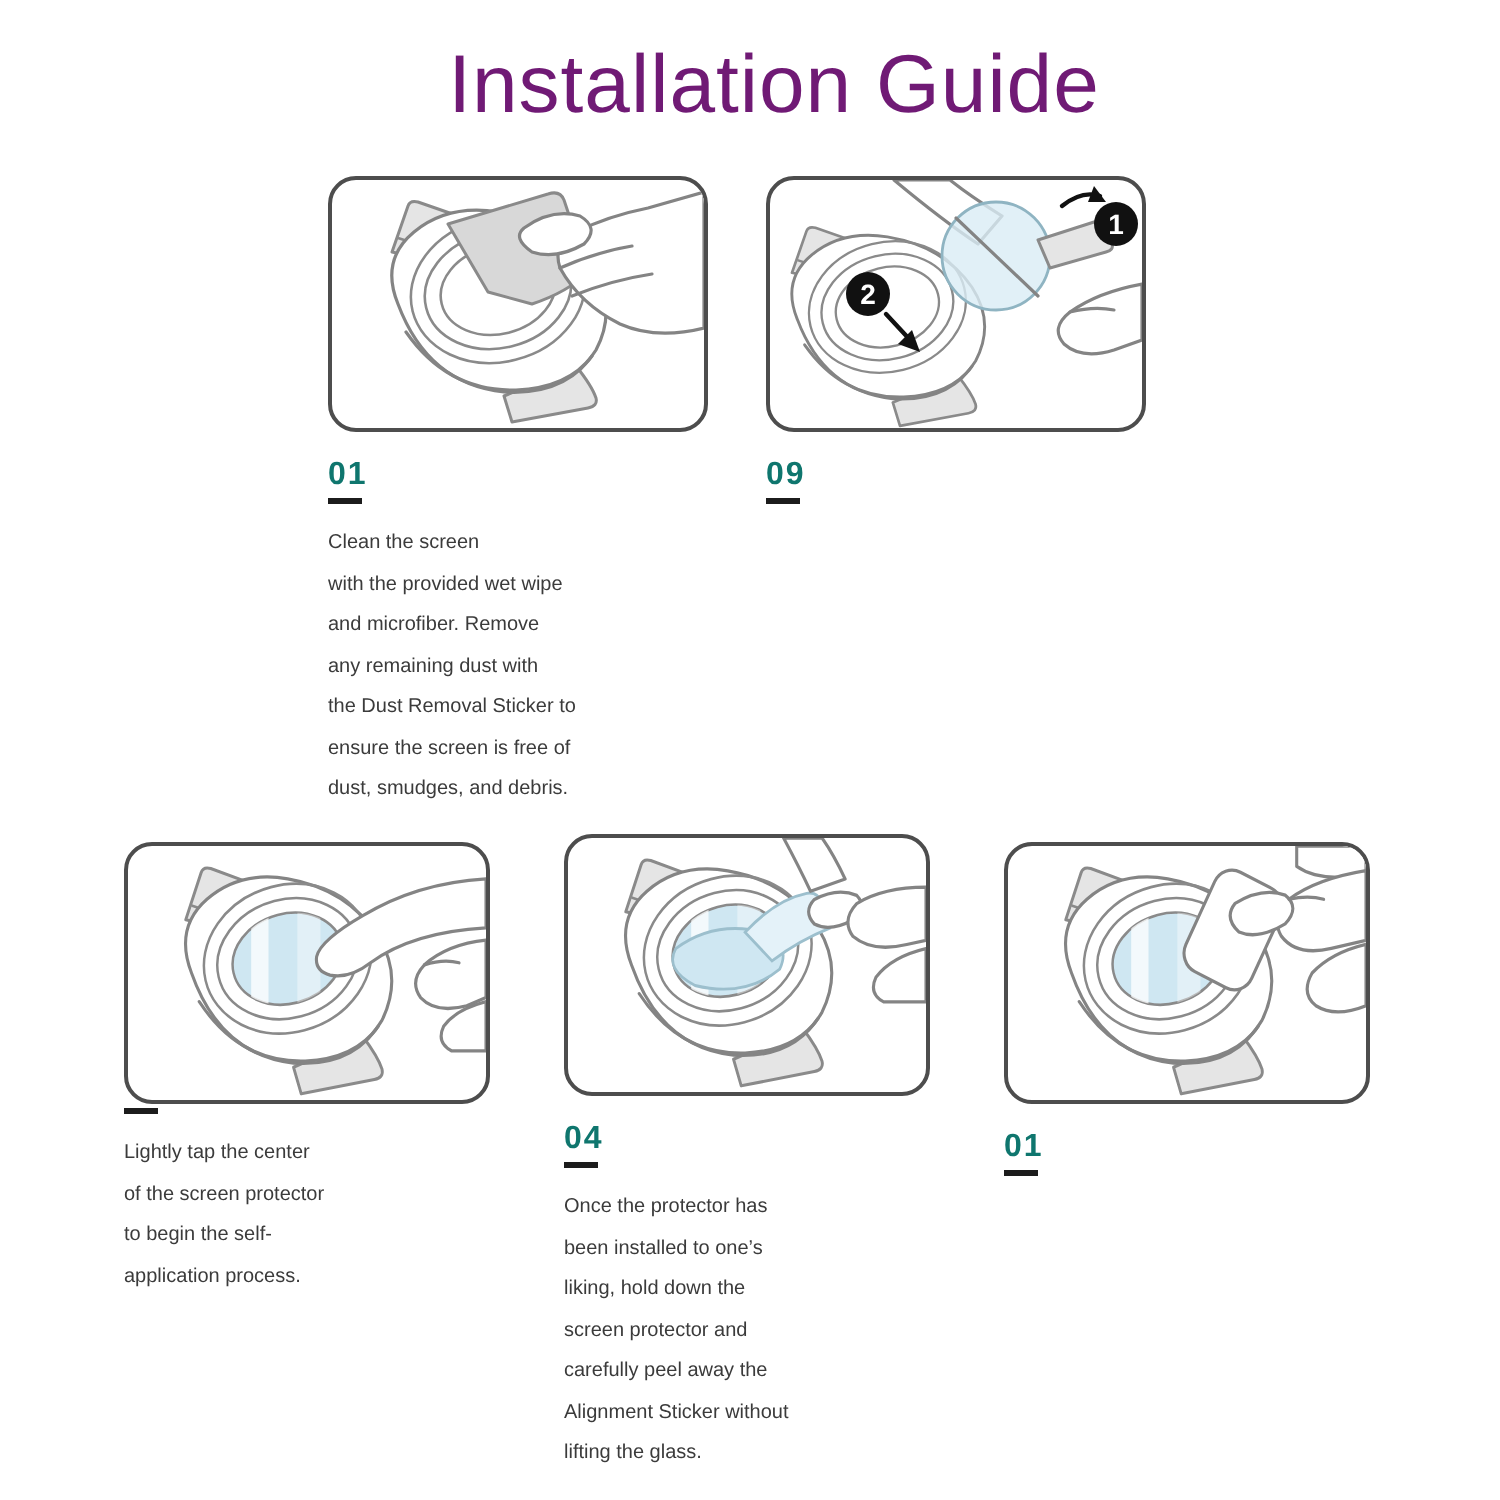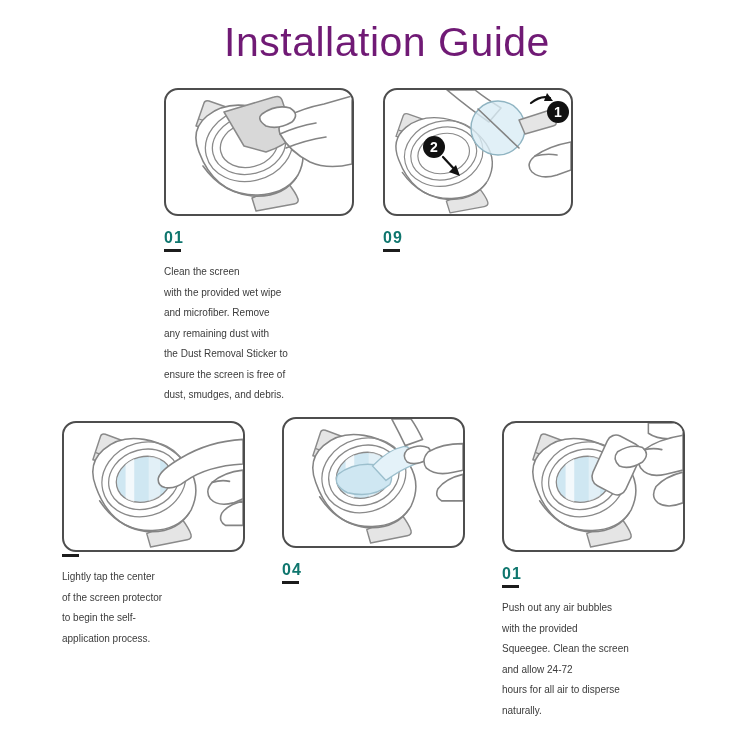--- a/index.html
+++ b/index.html
@@ -151,20 +151,27 @@
         <path class="blue" d="M56,54 Q76,40 102,46 Q116,52 110,64 Q92,78 66,72 Q50,64 56,54 Z"></path>
         <path class="blue2" d="M92,46 Q108,30 124,27 Q130,26 132,32 L136,44 Q120,50 106,60 Z"></path>
         <path class="fw" d="M112,0 Q120,14 126,26 L144,20 Q138,8 132,0 Z"></path>
         <path class="fw" d="M128,30 Q140,24 150,28 Q156,34 148,40 Q136,46 128,42 Q122,36 128,30 Z"></path>
         <path class="fw" d="M186,24 Q164,24 150,32 Q142,40 148,48 Q158,56 176,52 L186,50 Z"></path>
         <path class="fw" d="M186,54 Q168,58 160,68 Q156,76 164,80 L186,80 Z"></path>
       </svg>
     </div>
     <div class="num">04</div>
     <div class="numline"></div>
+    <p class="desc">Once the protector has
+been installed to one’s
+liking, hold down the
+screen protector and
+carefully peel away the
+Alignment Sticker without
+lifting the glass.</p>
   </div>
 
   <div class="step step-5">
     <div class="panel">
       <svg viewBox="0 0 186 124" width="179" height="127" preserveAspectRatio="none">
         <use href="#watch-base"></use>
         <ellipse cx="83" cy="55" rx="29" ry="22" transform="rotate(-14 83 55)" fill="#cfe7f2" stroke="#8a8a8a" stroke-width="1.3"></ellipse>
         <g clip-path="url(#faceclip)">
           <rect x="64" y="28" width="9" height="56" fill="#ffffff" opacity="0.75"></rect>
           <rect x="88" y="28" width="12" height="56" fill="#ffffff" opacity="0.4"></rect>
@@ -172,21 +179,15 @@
         <rect x="98" y="14" width="38" height="54" rx="10" transform="rotate(26 117 41)" fill="#ffffff" stroke="#848484" stroke-width="1.6"></rect>
         <path class="fw" d="M150,0 L186,0 L186,14 Q162,18 150,10 Z"></path>
         <path class="fw" d="M186,12 Q160,16 146,26 Q136,34 142,44 Q150,54 168,50 L186,46 Z"></path>
         <path class="fw" d="M118,28 Q132,20 144,24 Q152,30 144,38 Q130,46 120,42 Q112,35 118,28 Z"></path>
         <path class="fw" d="M186,48 Q168,52 158,62 Q152,72 160,78 Q170,84 186,78 Z"></path>
         <path class="ln" d="M146,26 Q156,24 164,26"></path>
       </svg>
     </div>
     <div class="num">01</div>
     <div class="numline"></div>
-    <p class="desc">Push out any air bubbles
-with the provided
-Squeegee. Clean the screen
-and allow 24-72
-hours for all air to disperse
-naturally.</p>
   </div>
 
 </div>
 
 </body></html>

